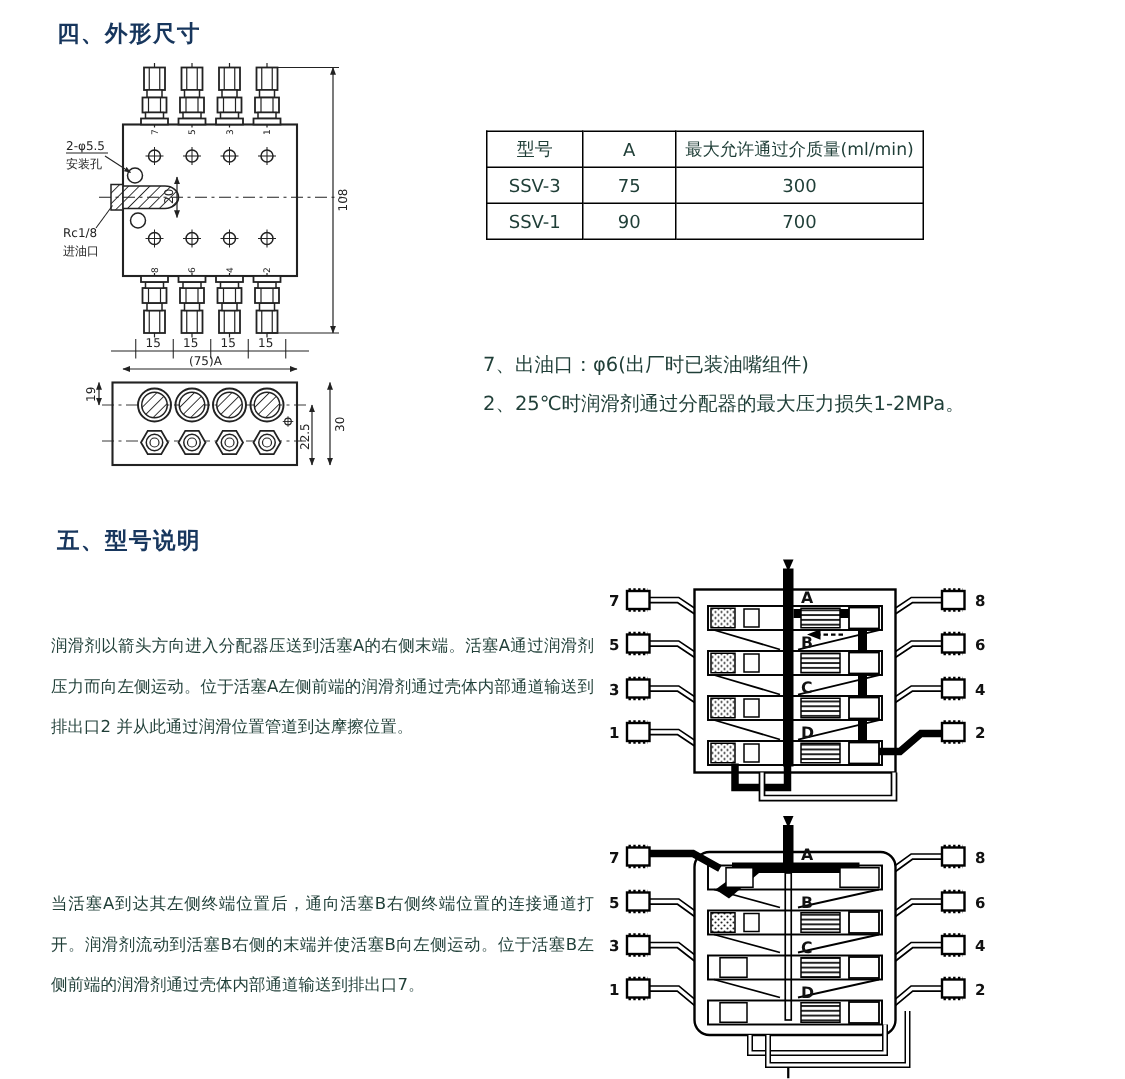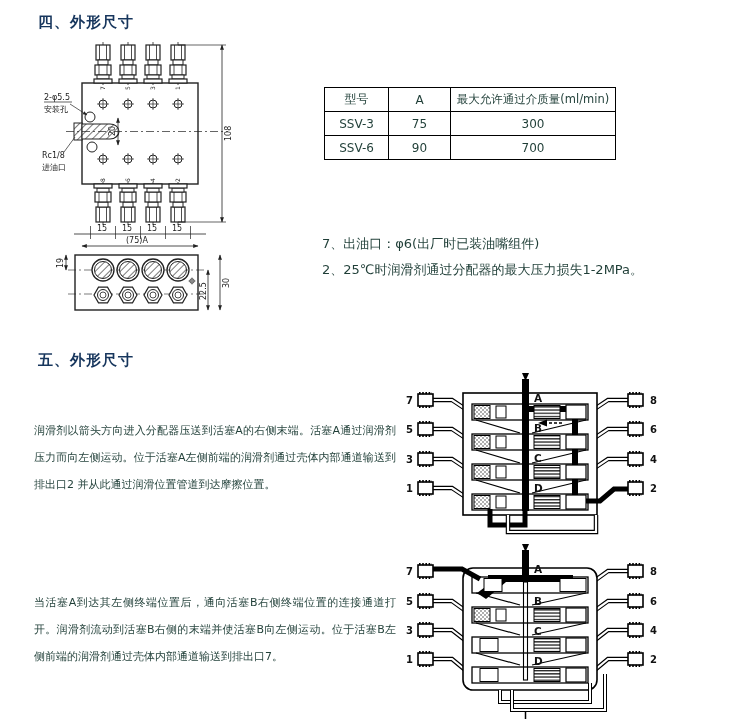--- a/index.html
+++ b/index.html
@@ -225,33 +225,33 @@
       <th class="c3">最大允许通过介质量(ml/min)</th>
     </tr>
   </thead>
   <tbody>
     <tr>
       <td>SSV-3</td>
       <td>75</td>
       <td>300</td>
     </tr>
     <tr>
-      <td>SSV-6</td>
+      <td>SSV-1</td>
       <td>90</td>
       <td>700</td>
     </tr>
   </tbody>
 </table>
 
 <div id="notes">
   <div>7、出油口：φ6(出厂时已装油嘴组件)</div>
   <div>2、25℃时润滑剂通过分配器的最大压力损失1-2MPa。</div>
 </div>
 
-<div class="sec-title" id="title5">五、外形尺寸</div>
+<div class="sec-title" id="title5">五、型号说明</div>
 
 <div class="para" id="para1">润滑剂以箭头方向进入分配器压送到活塞A的右侧末端。活塞A通过润滑剂压力而向左侧运动。位于活塞A左侧前端的润滑剂通过壳体内部通道输送到排出口2 并从此通过润滑位置管道到达摩擦位置。</div>
 <div class="para" id="para2">当活塞A到达其左侧终端位置后，通向活塞B右侧终端位置的连接通道打开。润滑剂流动到活塞B右侧的末端并使活塞B向左侧运动。位于活塞B左侧前端的润滑剂通过壳体内部通道输送到排出口7。</div>
 
 <svg id="flow1" width="262" height="168" viewBox="0 0 262 168">
   <defs>
     <pattern id="stip1" width="4" height="4" patternUnits="userSpaceOnUse">
       <rect width="4" height="4" fill="#fff"></rect>
       <circle cx="1" cy="1" r="0.7" fill="#222"></circle>
       <circle cx="3" cy="3" r="0.7" fill="#222"></circle>

